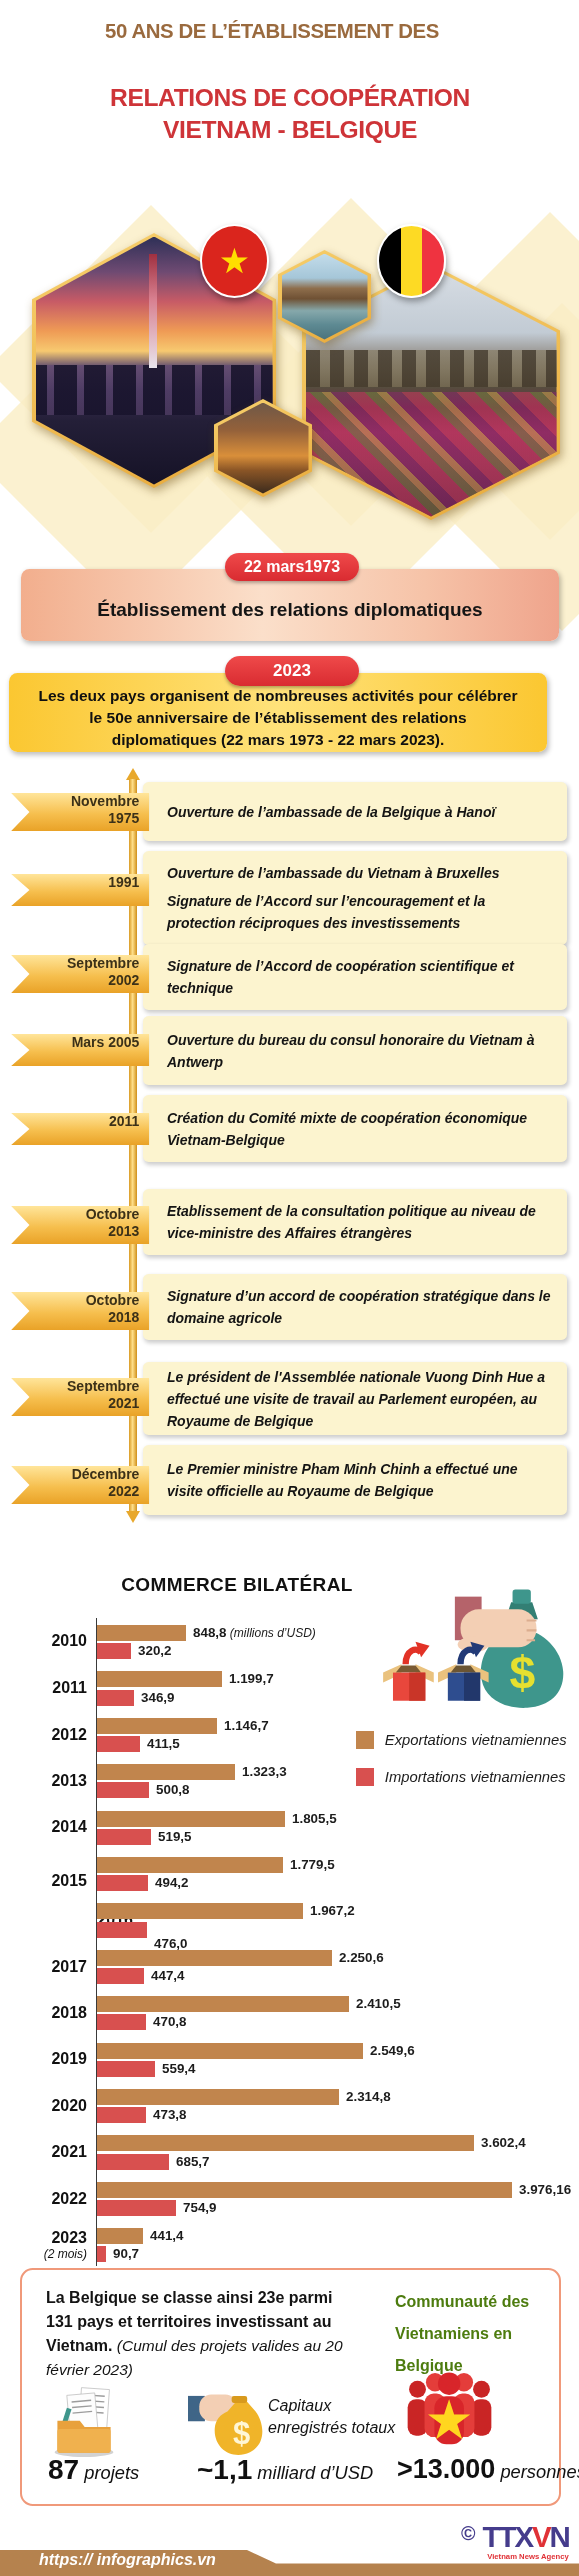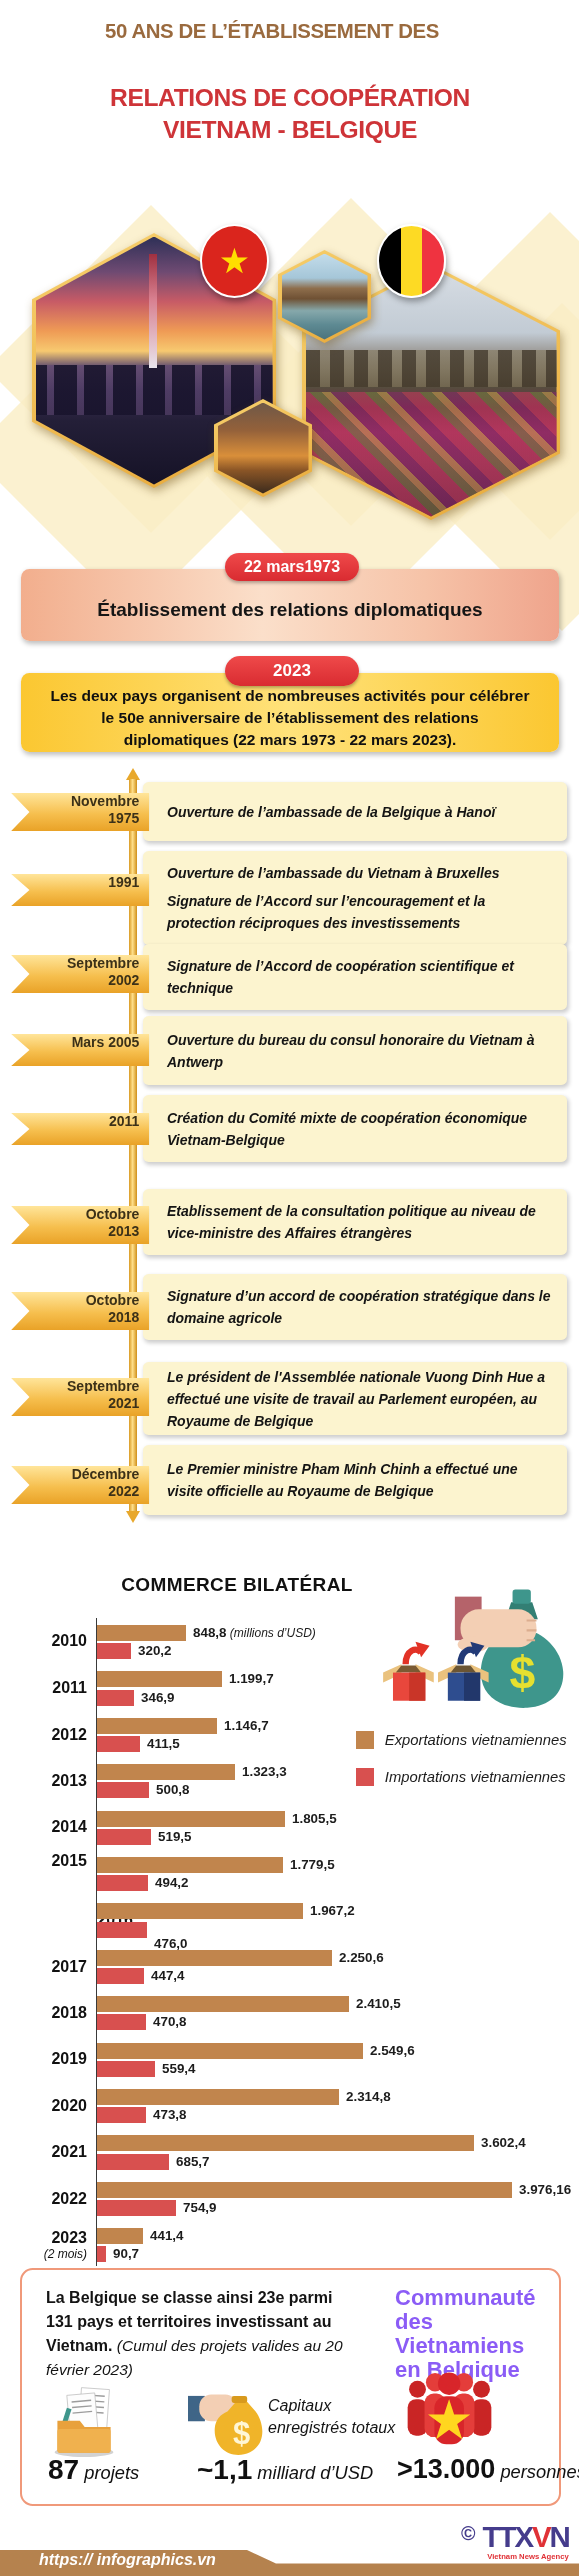--- a/index.html
+++ b/index.html
@@ -37,21 +37,21 @@
   .flag-vn{background:#da251d;color:#ffde00;font-size:35px;}
   .flag-be{background:linear-gradient(90deg,#000 0 33.4%,#fdda24 33.4% 66.7%,#ef3340 66.7% 100%);}
 
   
   .pill{position:absolute;border-radius:17px;background:linear-gradient(180deg,#ef4a4a,#d92b31);
         color:#fff;font-weight:bold;text-align:center;box-shadow:0 2.1px 3.5px rgba(0,0,0,.3);z-index:6;}
   .box-salmon{left:21px;top:569px;width:538px;height:72px;border-radius:8.4px;z-index:5;
         background:linear-gradient(90deg,#f2ae8d 0%,#fbdfca 45%,#f6c3a8 75%,#efa48c 100%);
         box-shadow:1.4px 2.8px 4.9px rgba(0,0,0,.25);display:flex;align-items:center;justify-content:center;
         font-size:19px;font-weight:bold;color:#151515;padding-top:9.8px;box-sizing:border-box;}
-  .box-yellow{left:21px;top:673px;width:538px;height:79px;border-radius:8.4px;z-index:5;
+  .box-yellow{left:9px;top:673px;width:538px;height:79px;border-radius:8.4px;z-index:5;
         background:linear-gradient(90deg,#fbc731,#ffe27a 50%,#fbc731);
         box-shadow:1.4px 2.8px 4.9px rgba(0,0,0,.25);display:flex;align-items:center;justify-content:center;
         font-size:15.5px;font-weight:bold;color:#101010;line-height:22px;text-align:center;
         padding:11.2px 0 0 0;box-sizing:border-box;}
   .box-yellow .inner-w{width:485px;}
 
   
   .tl-bar{left:129px;top:779px;width:8.4px;height:732px;z-index:2;
           background:linear-gradient(90deg,#d99a24,#ffdf8a 45%,#cf8f1a);}
   .tl-tip{width:0;height:0;z-index:2;}
@@ -82,21 +82,21 @@
   .legend-row{position:absolute;display:flex;align-items:center;}
   .legend-swatch{width:17.6px;height:17.6px;margin-right:11.2px;}
   .legend-label{font-style:italic;font-size:14.8px;color:#1c1c1c;}
 
   
   .info{left:19.7px;top:2268px;width:541px;height:238px;border:2.1px solid #f0997a;border-radius:12.7px;
         box-sizing:border-box;background:#fff;}
   .info-head-left{left:46px;top:2286px;width:309px;font-size:16px;line-height:24px;color:#141414;}
   .info-head-left b{font-weight:bold;}
   .info-head-left i{font-weight:normal;font-style:italic;font-size:15.5px;}
-  .info-head-right{left:395px;top:2286px;width:148px;font-size:22px;font-weight:bold;line-height:24px;color:#8b5cf6;}
+  .info-head-right{left:395px;top:2286px;width:148px;font-size:16px;font-weight:bold;line-height:32px;color:#4d7c0f;}
   .stat{position:absolute;white-space:nowrap;color:#111;}
   .stat .big{font-weight:bold;font-size:28px;}
   .stat .small{font-style:italic;font-size:18.3px;}
   .cap-label{left:268px;top:2395px;width:141px;font-style:italic;font-size:16px;line-height:22px;color:#141414;}
 
   
   .footer-band{left:0;top:2548px;width:580px;height:28px;background:#b5824e;
       clip-path:polygon(0 2.1px,247px 2.1px,276px 15.5px,580px 15.5px,580px 28px,0 28px);}
   .footer-url{left:39px;top:2551px;font-style:italic;font-weight:bold;font-size:16px;color:#fff;}
   .logo{right:11.2px;top:2522px;text-align:right;line-height:1;}
@@ -265,21 +265,21 @@
         <div class="bar-label" style="top: 146px; left: 242px;"><span>1.323,3</span></div>
         <div class="bar" style="top: 164px; left: 97px; width: 52px; background: rgb(216, 80, 79);"></div>
         <div class="bar-label" style="top: 164px; left: 156px;"><span>500,8</span></div>
         <div class="chart-year" style="top: 190px; height: 37px;">
           <span>2014</span>
         </div>
         <div class="bar" style="top: 193px; left: 97px; width: 188px; background: rgb(193, 133, 77);"></div>
         <div class="bar-label" style="top: 193px; left: 292px;"><span>1.805,5</span></div>
         <div class="bar" style="top: 211px; left: 97px; width: 54px; background: rgb(216, 80, 79);"></div>
         <div class="bar-label" style="top: 211px; left: 158px;"><span>519,5</span></div>
-        <div class="chart-year" style="top: 224px; height: 37px;">
+        <div class="chart-year" style="top: 244px; height: 37px;">
           <span>2015</span>
         </div>
         <div class="bar" style="top: 239px; left: 97px; width: 186px; background: rgb(193, 133, 77);"></div>
         <div class="bar-label" style="top: 239px; left: 290px;"><span>1.779,5</span></div>
         <div class="bar" style="top: 257px; left: 97px; width: 51px; background: rgb(216, 80, 79);"></div>
         <div class="bar-label" style="top: 257px; left: 155px;"><span>494,2</span></div>
         <div class="chart-year" style="top: 283px; height: 37px; padding-left: 46px;">
           <span>2016</span>
         </div>
         <div class="bar" style="top: 285px; left: 97px; width: 206px; background: rgb(193, 133, 77);"></div>

